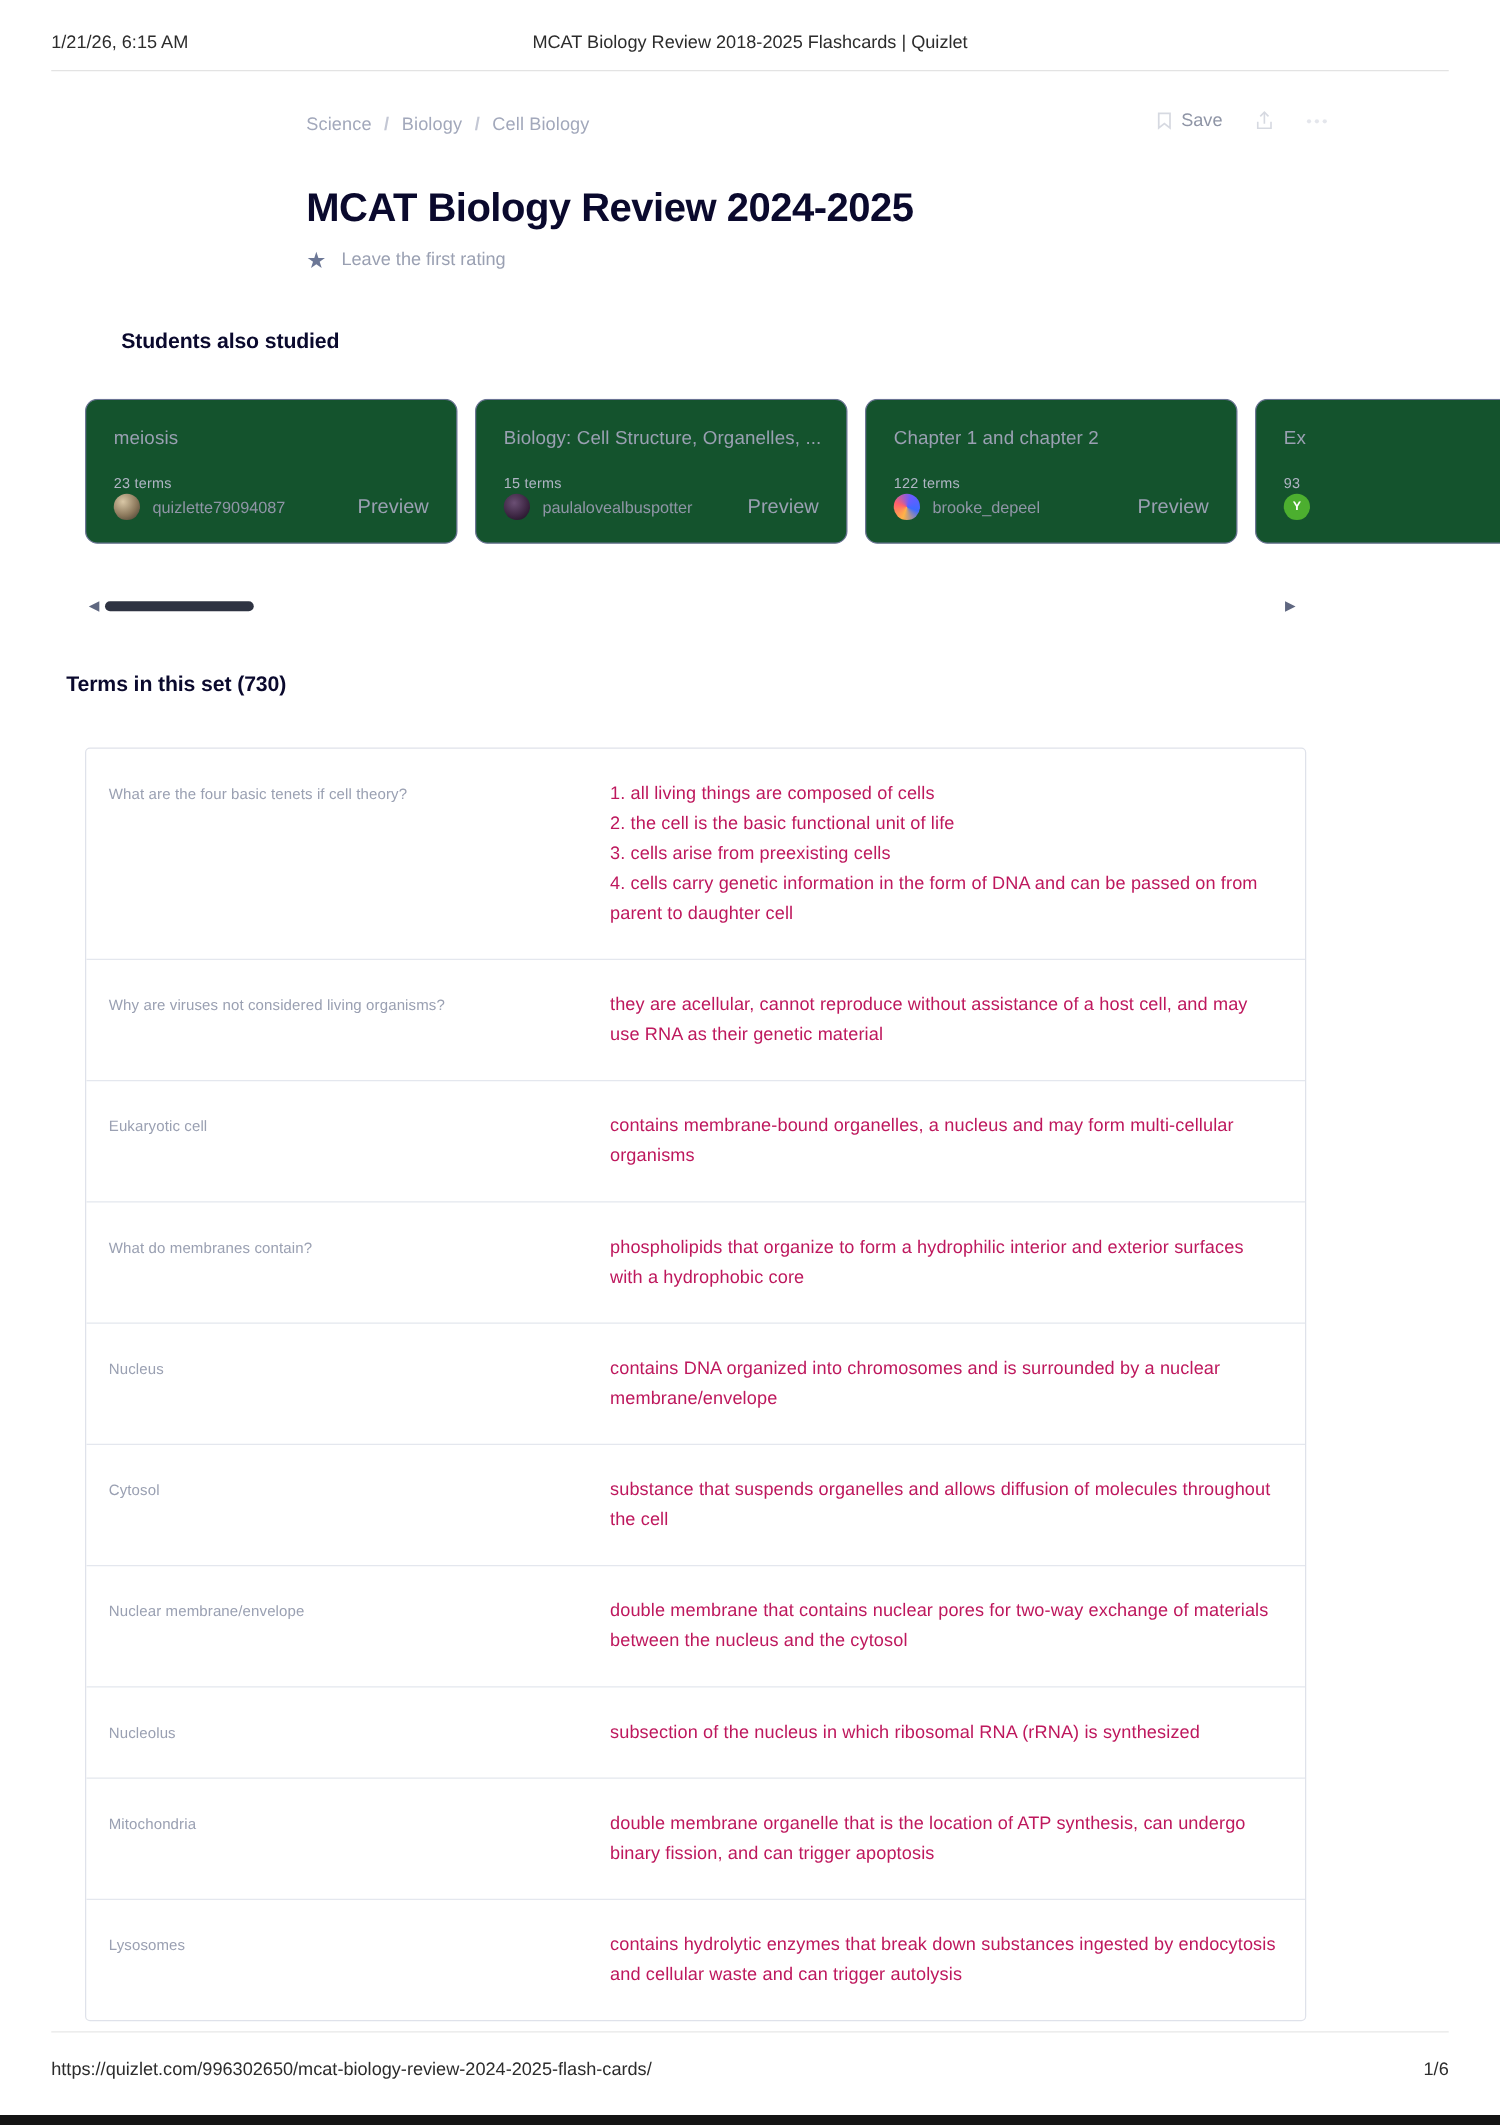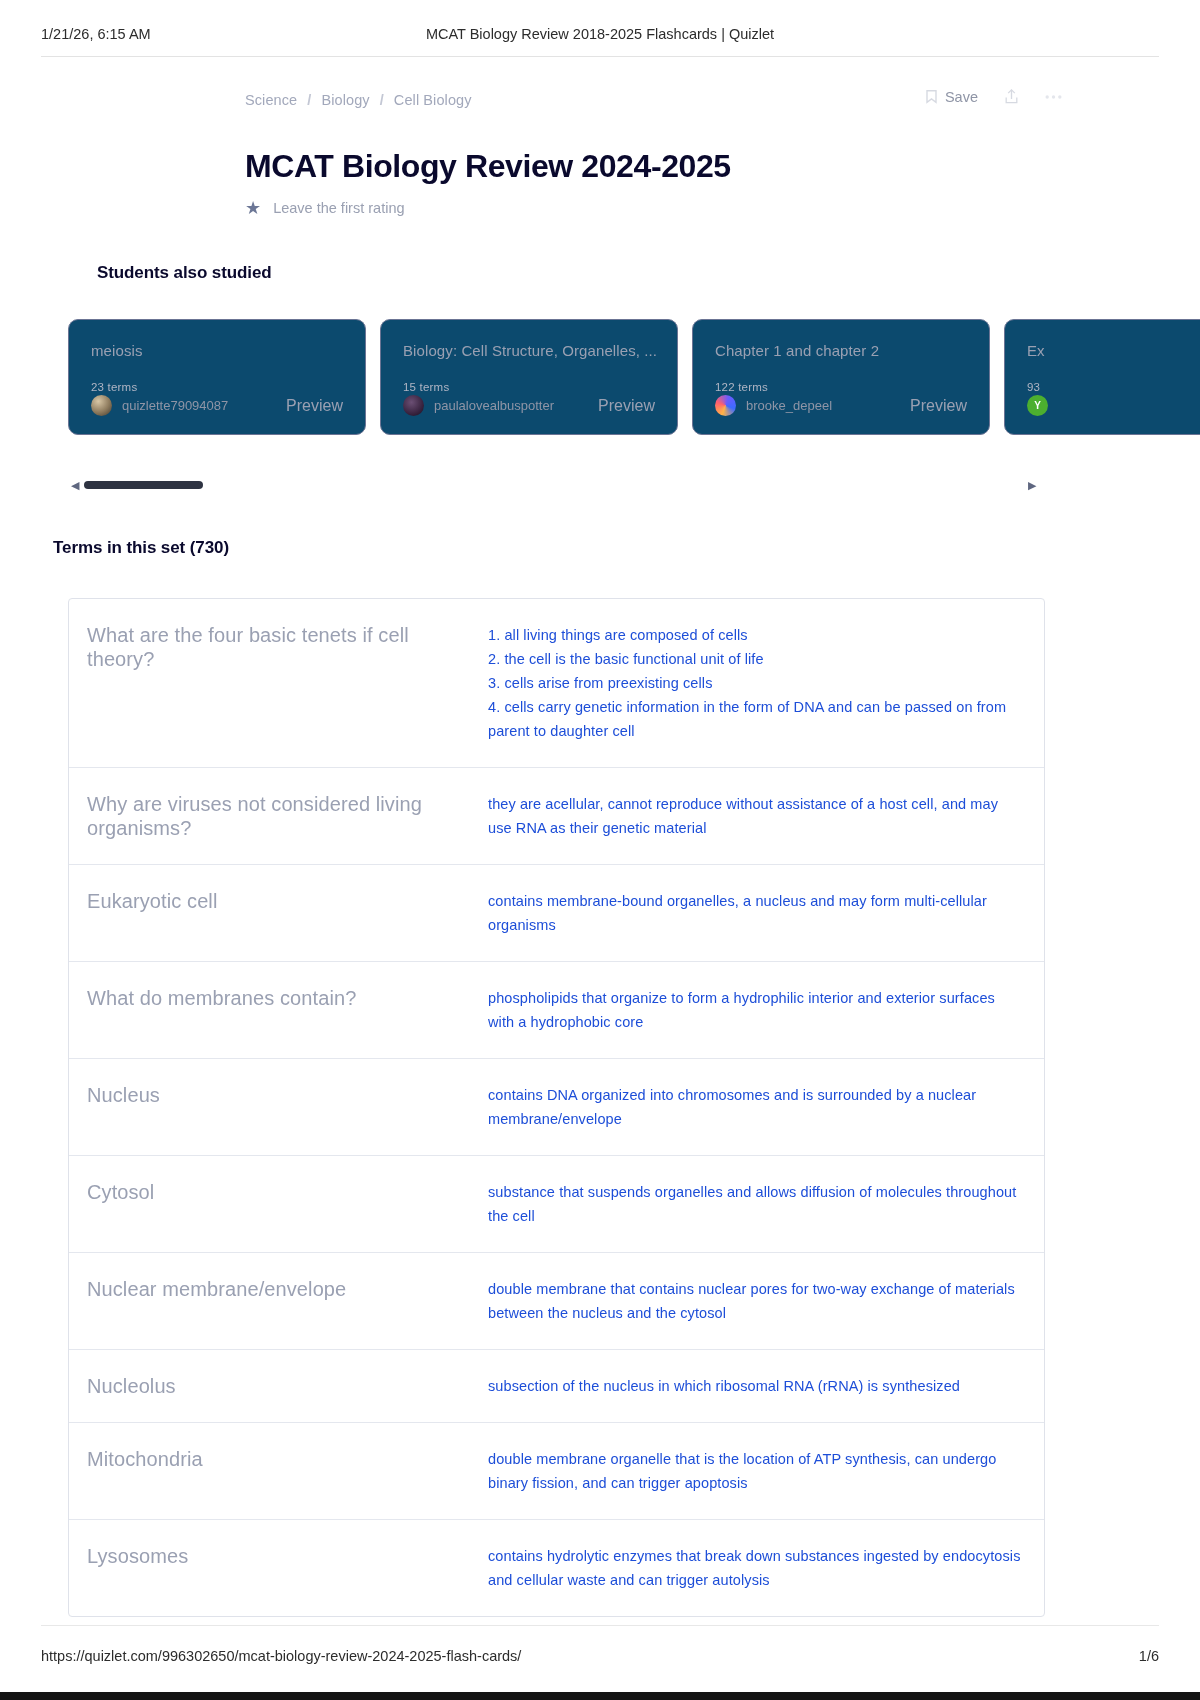--- a/index.html
+++ b/index.html
@@ -173,21 +173,21 @@
     gap: 14px;
     align-items: stretch;
     height: 155px;
   }
   .study-card {
     position: relative;
     flex: 0 0 298px;
     height: 116px;
     border: 1.5px solid #6b7494;
     border-radius: 10px;
-    background: #0c4a6e;
+    background: #14532d;
     padding: 22px 12px 0 22px;
   }
   .sc-title {
     font-size: 15px;
     color: #9aa0b2;
     white-space: nowrap;
     overflow: hidden;
     text-overflow: ellipsis;
     letter-spacing: .1px;
   }
@@ -261,32 +261,32 @@
     display: flex;
     align-items: flex-start;
     border-bottom: 1px solid #e4e7ee;
     padding: 24px 0 24px 0;
     min-height: 56px;
   }
   .term-row:last-child { border-bottom: none; }
   .term-word {
     flex: 0 0 419px;
     padding: 0 18px 0 18px;
-    font-size: 20px;
+    font-size: 12px;
     line-height: 24px;
     color: #9aa0b2;
     letter-spacing: .1px;
     word-wrap: break-word;
   }
   .term-def {
     flex: 1 1 auto;
     padding: 0 22px 0 0;
     font-size: 14.5px;
     line-height: 24px;
-    color: #1d4ed8;
+    color: #be185d;
     letter-spacing: .1px;
   }
   .def-line { display: block; }
 </style>
 </head>
 <body>
 
 <div class="page">
 
   <div class="print-header">

